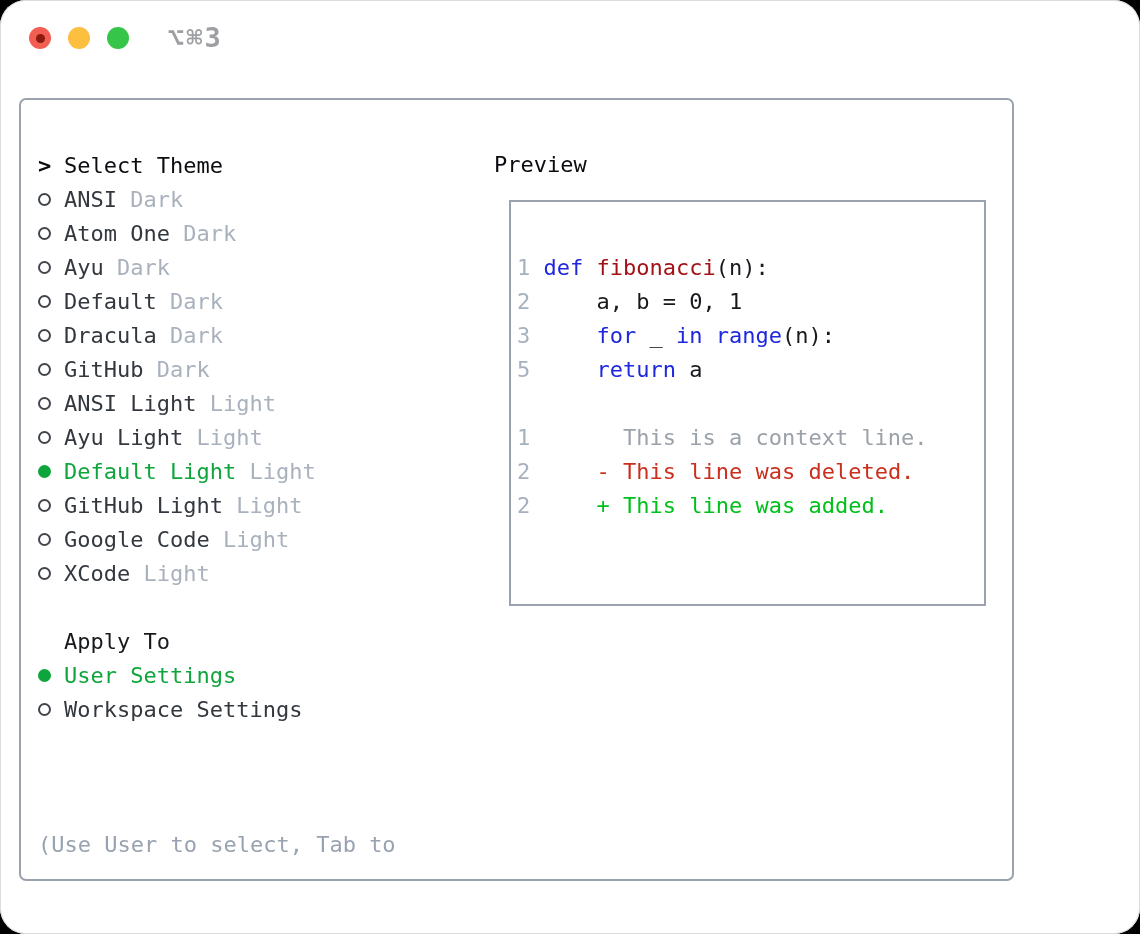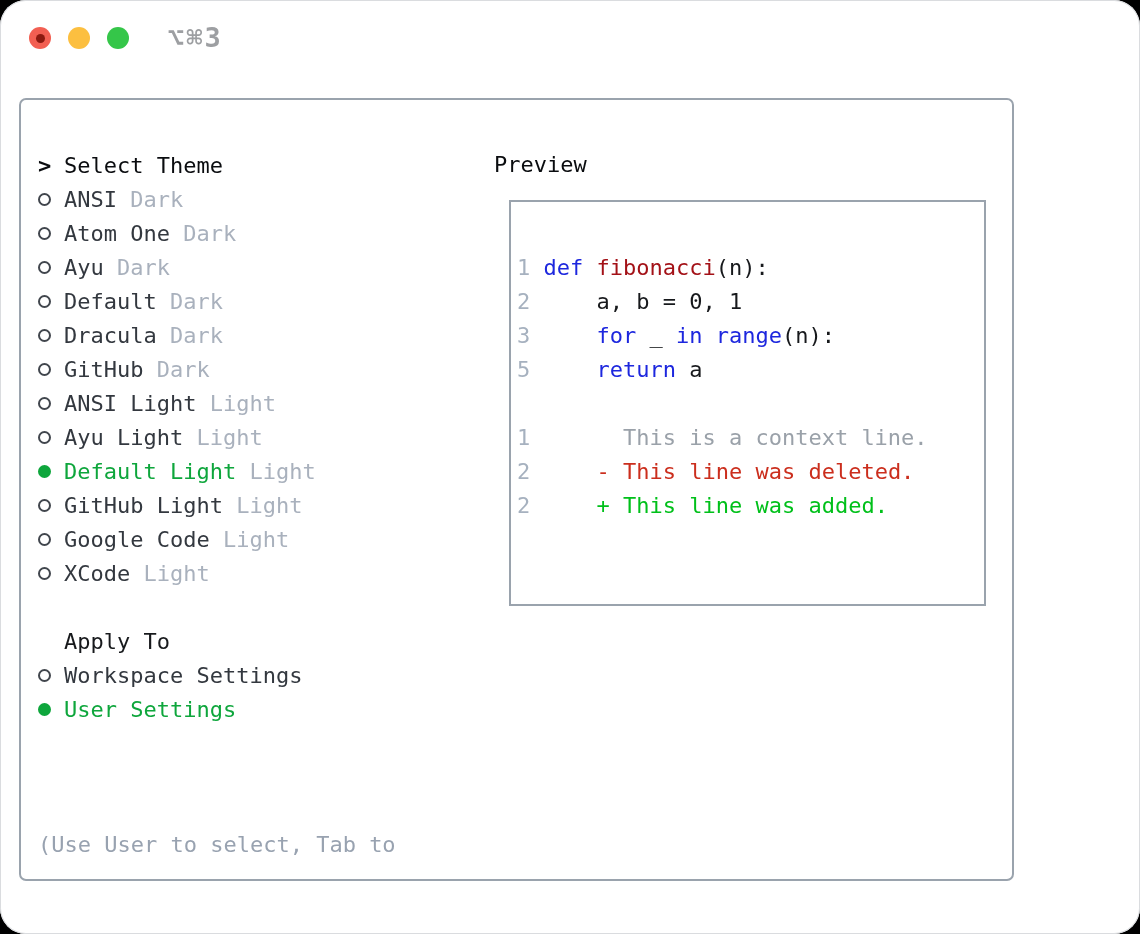--- a/index.html
+++ b/index.html
@@ -104,22 +104,22 @@
           <div class="row"><span class="marker"><span class="circle"></span></span><span class="theme-name">XCode</span><span class="suffix"> Light</span></div>
         </div>
     </div>
 
     <div class="apply-block">
       <div class="row">
         <span class="marker"></span>
         <span class="apply-title">Apply To</span>
       </div>
       <div id="apply-rows">
+          <div class="row"><span class="marker"><span class="circle sel"></span></span><span class="apply-label sel">User Settings</span></div>
           <div class="row"><span class="marker"><span class="circle"></span></span><span class="apply-label">Workspace Settings</span></div>
-          <div class="row"><span class="marker"><span class="circle sel"></span></span><span class="apply-label sel">User Settings</span></div>
         </div>
     </div>
 
     <div class="help-block">
       <div>(Use User to select, Tab to</div>
       <div>change focus)</div>
     </div>
 
     <div class="preview-title">Preview</div>
 

